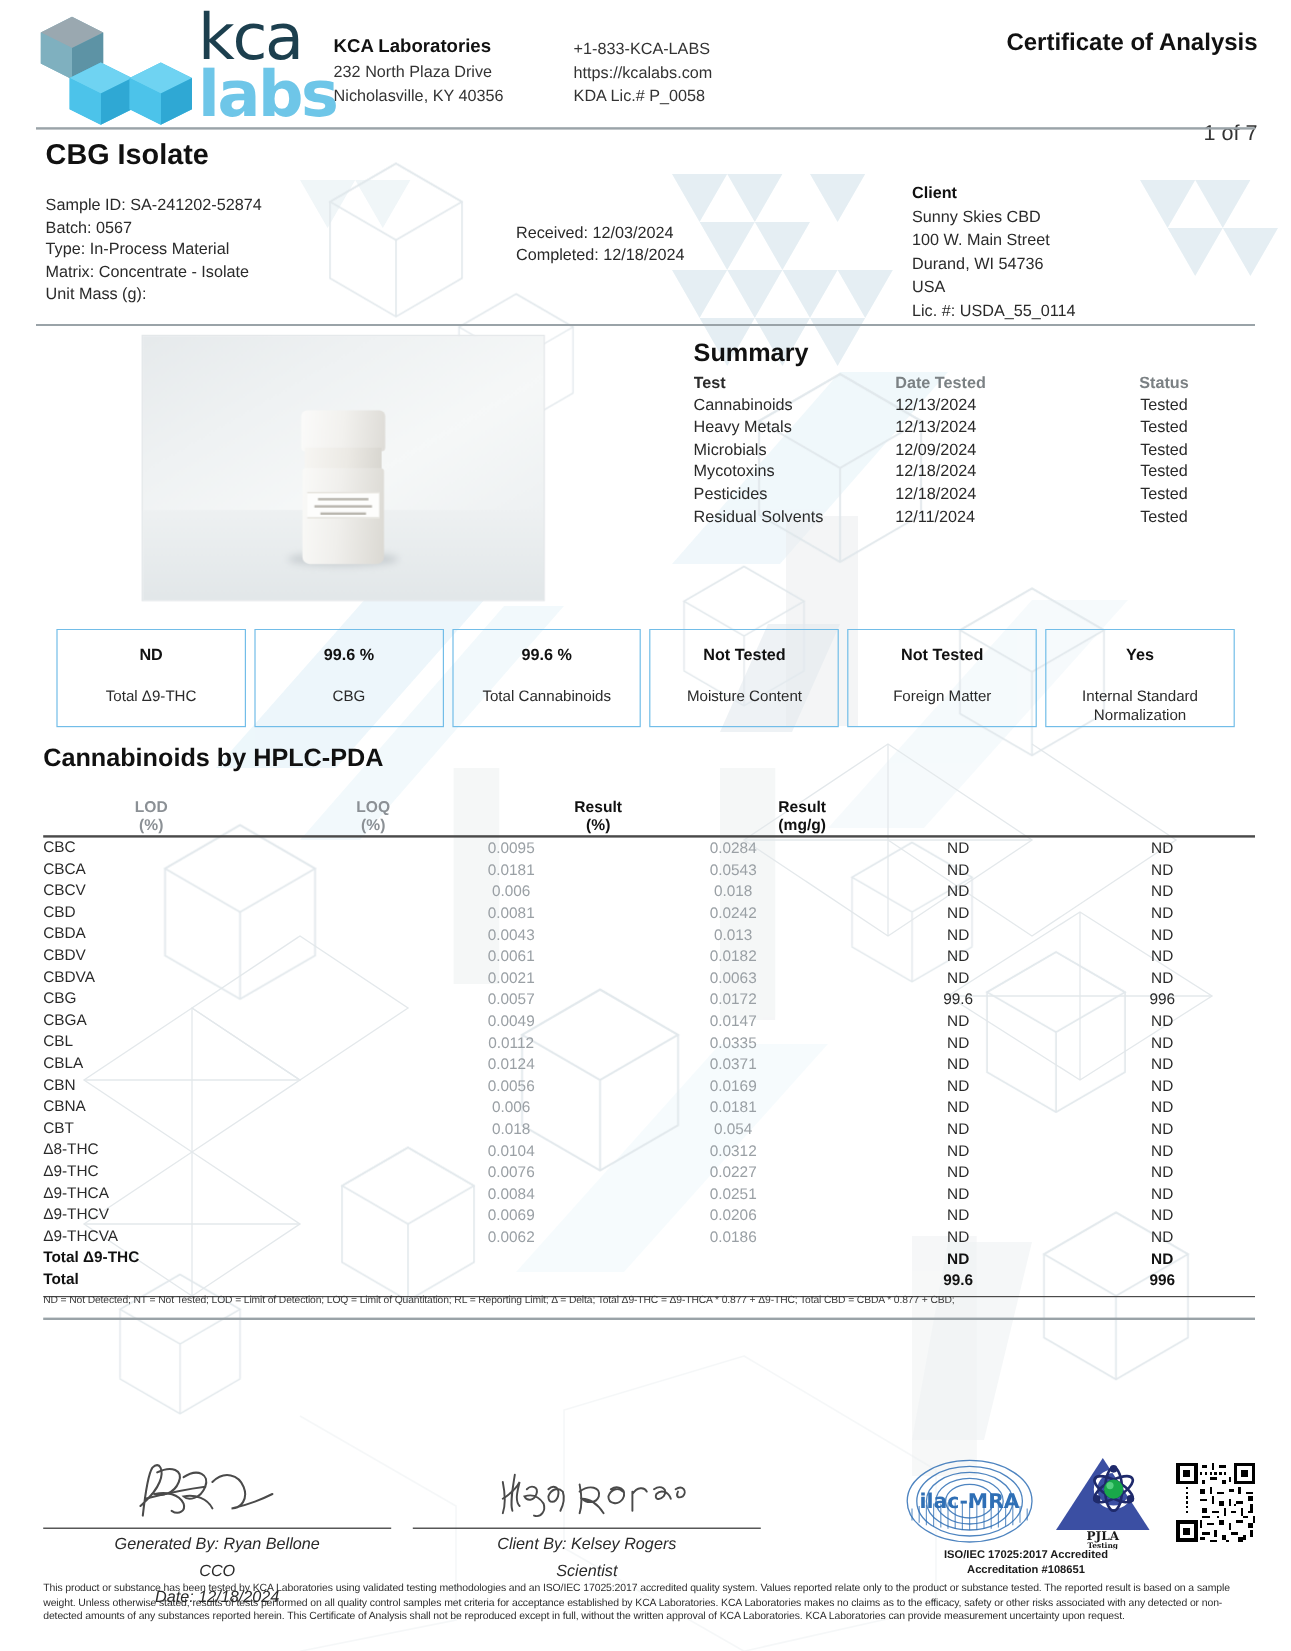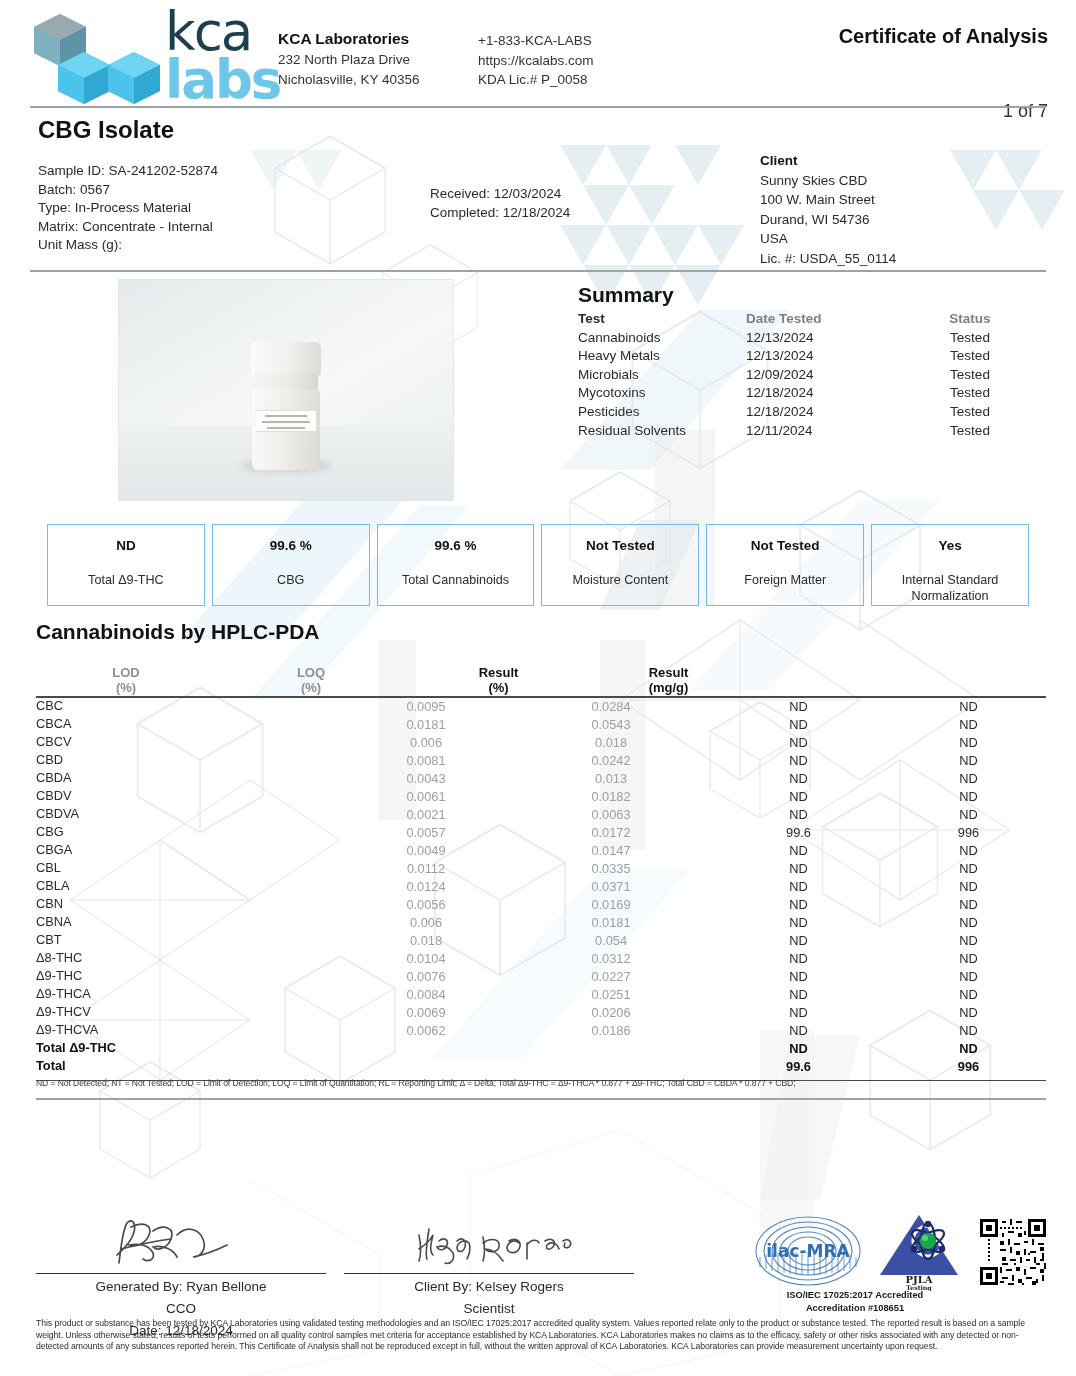--- a/index.html
+++ b/index.html
@@ -158,21 +158,21 @@
   .cb-note {
     position:absolute; left:36px; top:1078px; width:1010px;
     font-size:8.6px; color:#3a3a3a; letter-spacing:-.1px;
   }
   .cb-note-rule {
     position:absolute; left:36px; top:1098px; width:1010px; height:2px; background:#9aa3a8;
   }
 
   
   .sig-wrap { position:absolute; left:36px; top:1215px; width:1010px; height:105px; }
-  .sig-col { position:absolute; width:290px; text-align:center; }
+  .sig-col { position:absolute; width:290px; text-align:center;font-style:italic; }
   .sig-col.one { left:0px; }
   .sig-col.two { left:308px; }
   .sig-img { height:56px; position:relative; }
   .sig-img svg { position:absolute; left:50%; transform:translateX(-50%); bottom:0; }
   .sig-line { border-top:1.4px solid #2f2f2f; margin-top:2px; }
   .sig-txt { font-size:13.5px; color:#2a2a2a; line-height:19px; padding-top:3px; }
 
   
   .badges { position:absolute; left:748px; top:1213px; width:300px; height:105px; }
   .ilac { position:absolute; left:0px; top:0px; width:120px; height:78px; }
@@ -391,21 +391,21 @@
 
       <div class="hdr-rule"></div>
     </div>
 
     <div class="sample-title">CBG Isolate</div>
 
     <div class="sample-meta">
       <div>Sample ID: SA-241202-52874</div>
       <div>Batch: 0567</div>
       <div>Type: In-Process Material</div>
-      <div>Matrix: Concentrate - Internal</div>
+      <div>Matrix: Concentrate - Isolate</div>
       <div>Unit Mass (g):</div>
     </div>
 
     <div class="dates">
       <div>Received: 12/03/2024</div>
       <div>Completed: 12/18/2024</div>
     </div>
 
     <div class="client">
       <div><b>Client</b></div>

